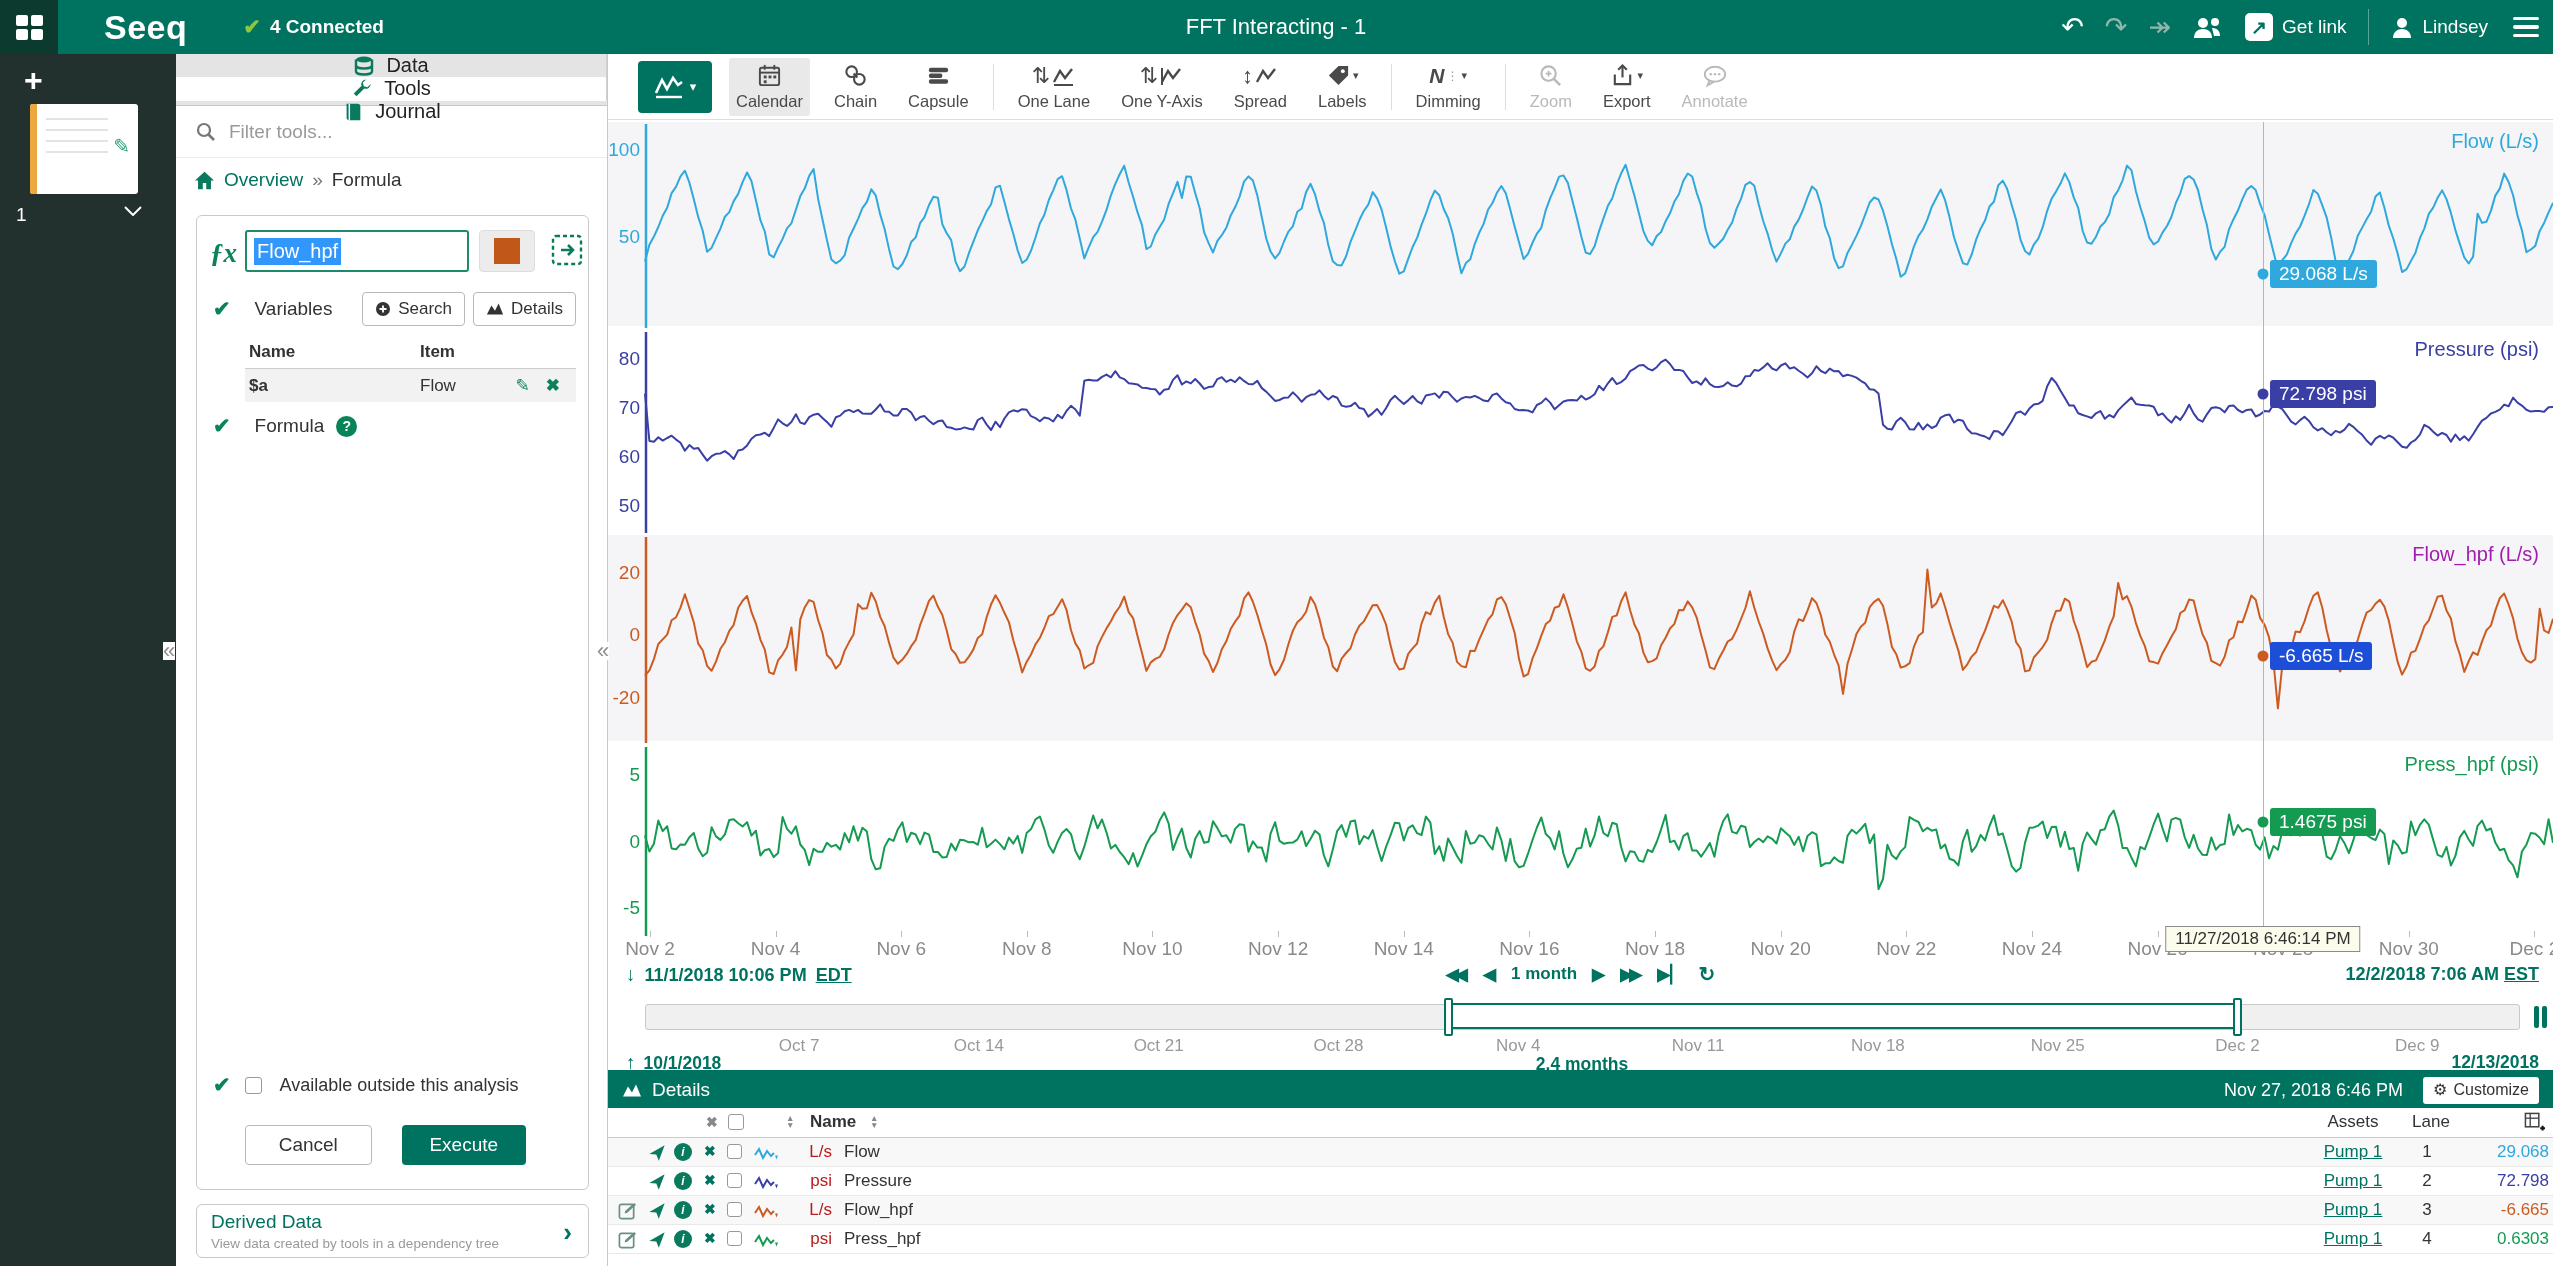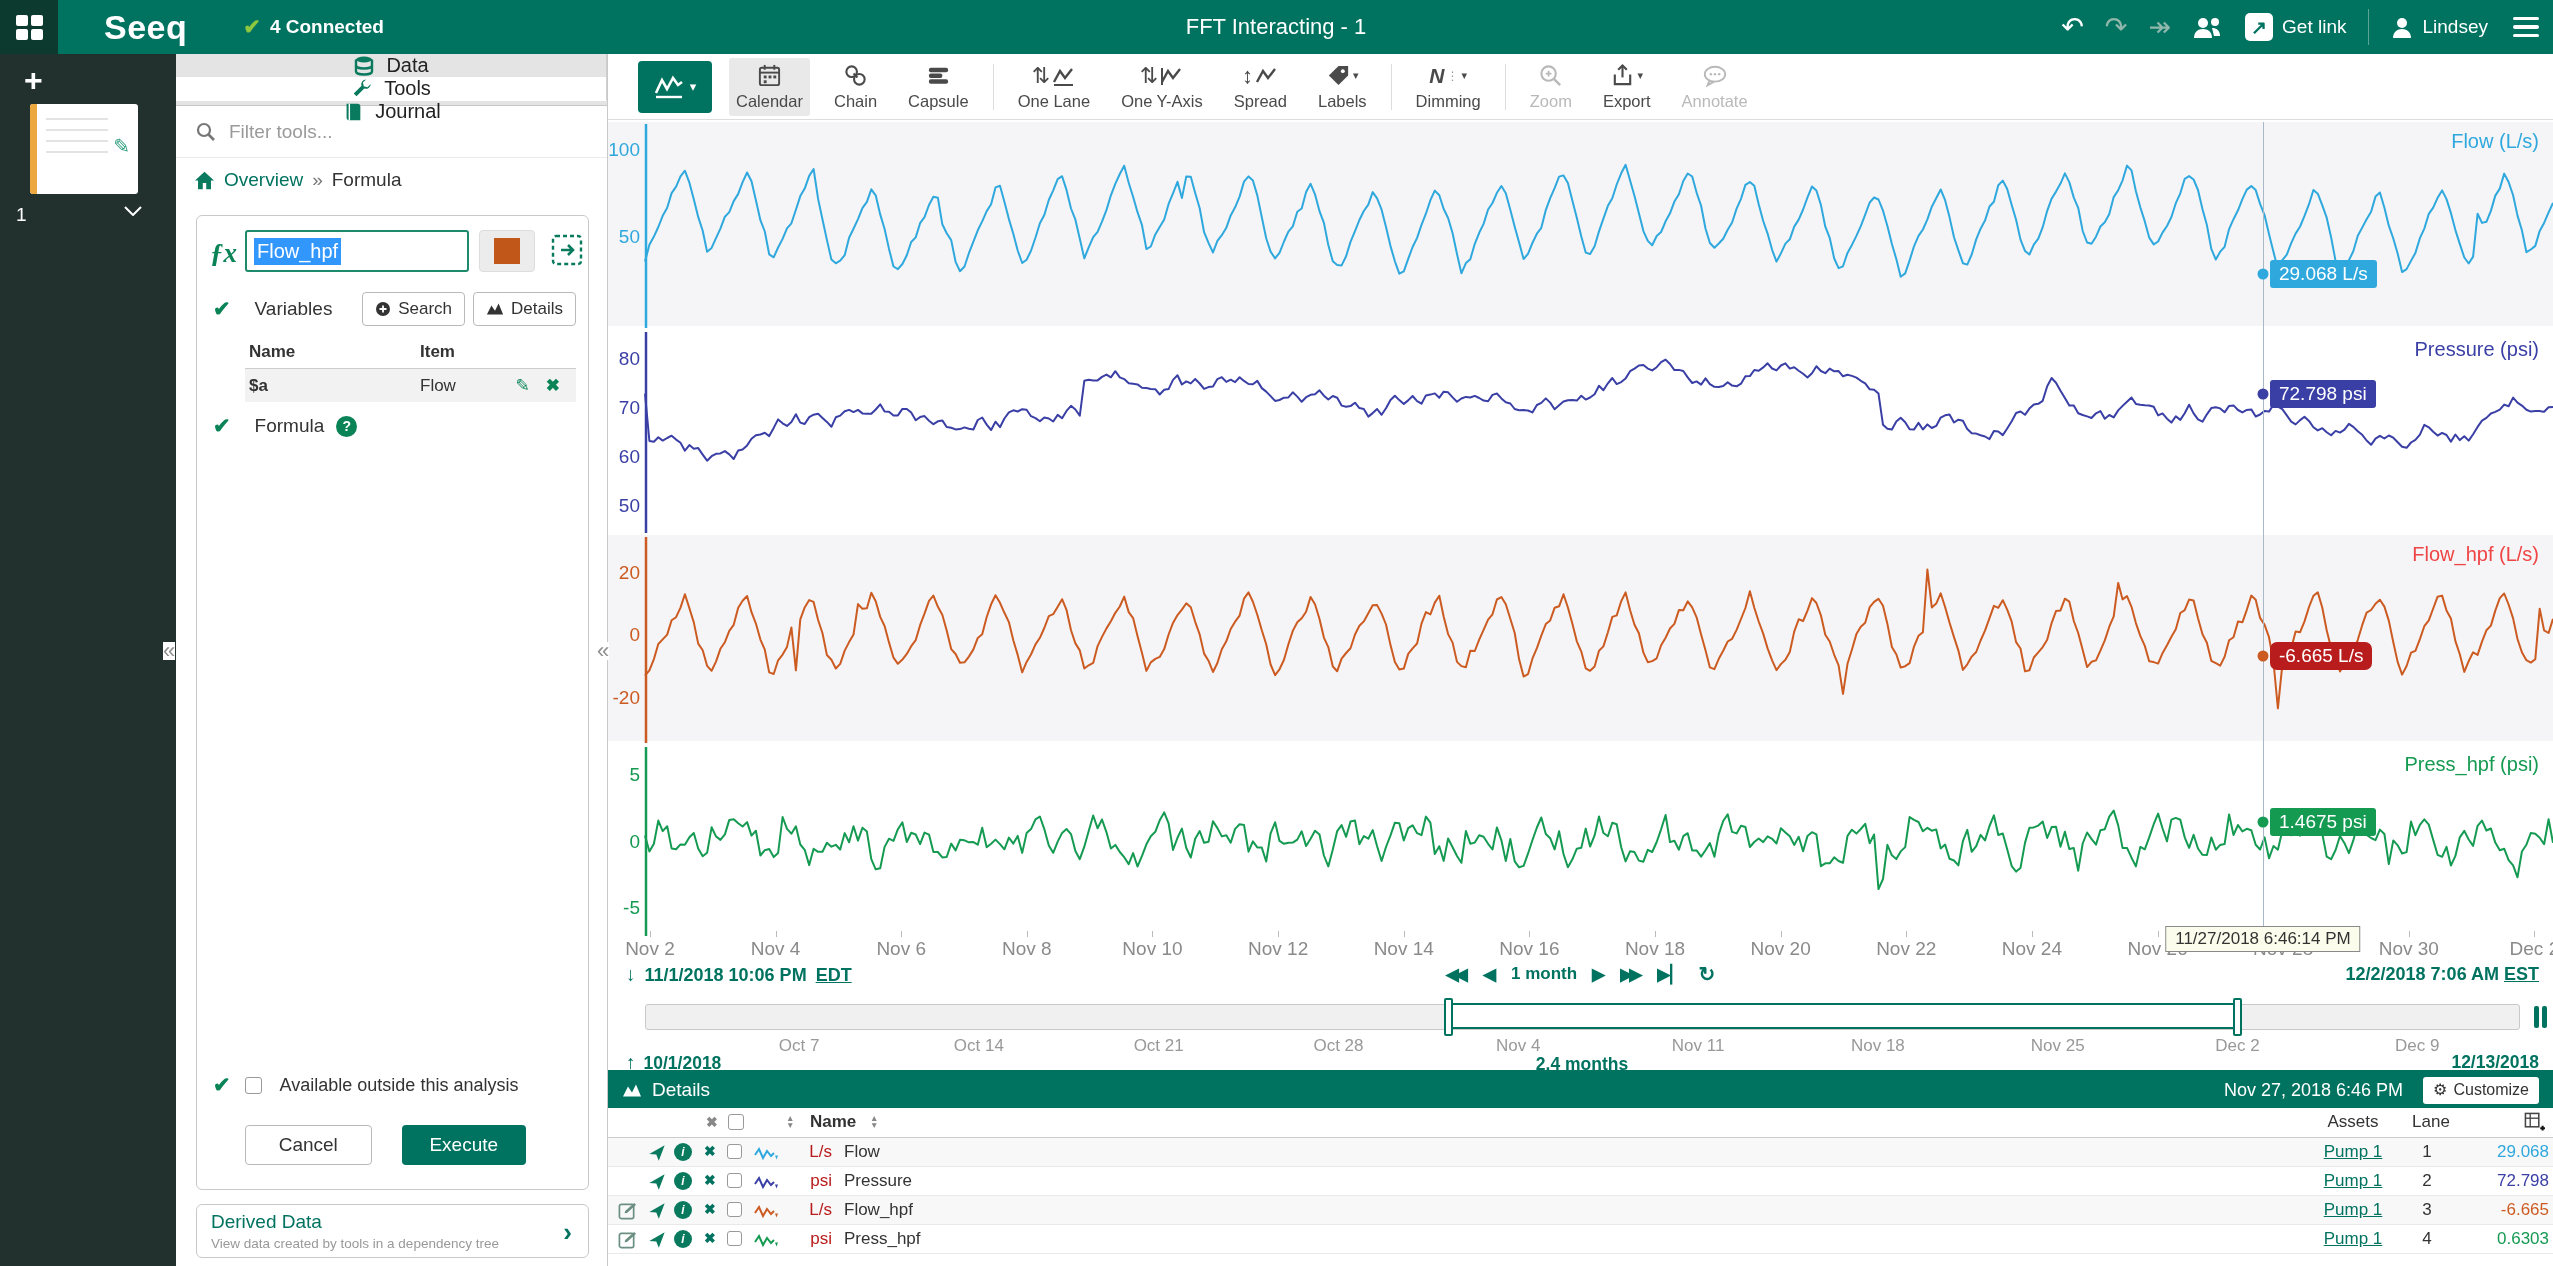--- a/index.html
+++ b/index.html
@@ -649,21 +649,21 @@
     <div class="ytick" style="top: 391.905px; color: rgb(58, 63, 165);">60</div>
     <div class="ytick" style="top: 440.714px; color: rgb(58, 63, 165);">50</div>
     <div class="lane-label" style="top: 284px; color: rgb(58, 63, 165);">Pressure (psi)</div>
     <svg width="1908" height="210" style="position: absolute; left: 37px; top: 481px; overflow: visible; z-index: 1;">
       <line x1="1" x2="1" y1="2" y2="208" stroke="#cc5b22" stroke-width="2.5"></line>
       <polyline points="0.0,140.6 4.4,135.3 8.9,124.1 13.3,109.0 17.7,104.4 22.2,99.6 26.6,85.3 31.1,82.2 35.5,72.6 39.9,59.2 44.4,73.3 48.8,87.4 53.2,108.6 57.7,115.2 62.1,130.8 66.6,135.8 71.0,126.6 75.4,113.8 79.9,107.2 84.3,95.8 88.7,89.8 93.2,72.8 97.6,65.8 102.1,61.0 106.5,77.2 110.9,88.6 115.4,104.6 119.8,114.7 124.2,137.4 128.7,139.0 133.1,125.3 137.6,119.6 142.0,111.9 146.4,92.4 150.9,135.3 155.3,84.3 159.7,72.4 164.2,65.1 168.6,66.9 173.1,85.0 177.5,98.3 181.9,120.0 186.4,124.7 190.8,133.5 195.2,128.9 199.7,115.6 204.1,107.1 208.5,99.6 213.0,69.1 217.4,73.7 221.9,73.3 226.3,57.8 230.7,66.3 235.2,81.9 239.6,91.0 244.0,107.4 248.5,122.7 252.9,128.8 257.4,124.6 261.8,118.9 266.2,111.2 270.7,105.1 275.1,90.2 279.5,78.7 284.0,65.8 288.4,60.6 292.9,71.8 297.3,79.8 301.7,95.5 306.2,114.1 310.6,119.0 315.0,127.8 319.5,127.3 323.9,121.6 328.4,114.4 332.8,102.9 337.2,99.3 341.7,82.0 346.1,69.3 350.5,60.2 355.0,67.8 359.4,77.8 363.9,87.1 368.3,105.2 372.7,119.9 377.2,137.4 381.6,126.9 386.0,119.5 390.5,109.4 394.9,102.8 399.3,93.0 403.8,81.1 408.2,79.2 412.7,71.8 417.1,64.2 421.5,74.8 426.0,95.2 430.4,108.4 434.8,115.4 439.3,133.5 443.7,130.3 448.2,127.9 452.6,111.1 457.0,101.9 461.5,93.4 465.9,86.3 470.3,77.8 474.8,71.5 479.2,61.6 483.7,77.1 488.1,83.1 492.5,100.9 497.0,118.1 501.4,135.9 505.8,127.4 510.3,123.9 514.7,121.9 519.2,114.1 523.6,99.5 528.0,87.9 532.5,80.1 536.9,74.6 541.3,68.2 545.8,72.2 550.2,86.8 554.7,99.5 559.1,118.6 563.5,125.7 568.0,137.0 572.4,128.0 576.8,114.3 581.3,106.3 585.7,94.0 590.1,86.7 594.6,80.6 599.0,63.7 603.5,57.4 607.9,66.7 612.3,79.7 616.8,95.3 621.2,109.2 625.6,129.5 630.1,140.2 634.5,134.3 639.0,124.8 643.4,109.3 647.8,95.9 652.3,87.3 656.7,83.2 661.1,76.7 665.6,61.9 670.0,69.2 674.5,84.0 678.9,102.6 683.3,112.1 687.8,131.5 692.2,136.2 696.6,123.6 701.1,118.0 705.5,113.2 710.0,99.5 714.4,90.8 718.8,86.4 723.3,78.3 727.7,70.3 732.1,70.1 736.6,78.6 741.0,89.5 745.5,110.1 749.9,127.1 754.3,134.5 758.8,133.6 763.2,118.9 767.6,113.4 772.1,108.5 776.5,88.6 780.9,77.1 785.4,79.4 789.8,67.6 794.3,60.7 798.7,81.8 803.1,99.1 807.6,107.6 812.0,126.9 816.4,131.1 820.9,132.3 825.3,115.8 829.8,116.0 834.2,104.7 838.6,94.8 843.1,84.6 847.5,79.3 851.9,64.5 856.4,62.1 860.8,69.3 865.3,83.8 869.7,98.0 874.1,124.3 878.6,141.5 883.0,139.2 887.4,123.7 891.9,113.2 896.3,100.7 900.8,89.1 905.2,85.4 909.6,72.8 914.1,71.3 918.5,59.3 922.9,72.5 927.4,88.8 931.8,106.3 936.3,116.6 940.7,133.3 945.1,135.8 949.6,131.6 954.0,115.7 958.4,111.4 962.9,97.2 967.3,81.9 971.7,80.4 976.2,66.2 980.6,57.4 985.1,75.2 989.5,89.7 993.9,98.2 998.4,117.7 1002.8,127.2 1007.2,126.1 1011.7,123.3 1016.1,110.3 1020.6,102.7 1025.0,93.5 1029.4,88.9 1033.9,75.1 1038.3,75.3 1042.7,66.4 1047.2,72.4 1051.6,82.3 1056.1,99.5 1060.5,115.2 1064.9,132.4 1069.4,134.1 1073.8,123.8 1078.2,115.8 1082.7,106.5 1087.1,103.8 1091.6,94.9 1096.0,84.0 1100.4,73.0 1104.9,56.2 1109.3,72.7 1113.7,86.5 1118.2,98.6 1122.6,113.4 1127.1,125.3 1131.5,135.1 1135.9,129.1 1140.4,124.8 1144.8,117.0 1149.2,96.6 1153.7,84.3 1158.1,86.0 1162.5,75.6 1167.0,63.1 1171.4,68.0 1175.9,80.3 1180.3,99.7 1184.7,106.5 1189.2,119.8 1193.6,130.4 1198.0,158.9 1202.5,128.8 1206.9,114.7 1211.4,99.1 1215.8,91.7 1220.2,87.8 1224.7,72.1 1229.1,66.8 1233.5,63.8 1238.0,70.7 1242.4,88.9 1246.9,112.0 1251.3,119.2 1255.7,132.6 1260.2,131.2 1264.6,128.2 1269.0,111.6 1273.5,100.8 1277.9,97.2 1282.4,34.5 1286.8,72.5 1291.2,68.6 1295.7,58.3 1300.1,72.0 1304.5,87.5 1309.0,102.1 1313.4,115.6 1317.9,134.9 1322.3,129.3 1326.7,121.6 1331.2,117.0 1335.6,105.5 1340.0,95.7 1344.5,83.1 1348.9,70.8 1353.3,72.8 1357.8,65.2 1362.2,74.7 1366.7,86.7 1371.1,107.1 1375.5,113.5 1380.0,136.4 1384.4,135.3 1388.8,122.5 1393.3,117.3 1397.7,112.1 1402.2,104.8 1406.6,88.1 1411.0,76.1 1415.5,75.4 1419.9,63.7 1424.3,66.6 1428.8,86.0 1433.2,98.0 1437.7,115.1 1442.1,132.1 1446.5,126.8 1451.0,125.4 1455.4,115.7 1459.8,105.4 1464.3,91.7 1468.7,81.4 1473.2,47.9 1477.6,64.4 1482.0,61.1 1486.5,71.8 1490.9,88.1 1495.3,100.9 1499.8,110.9 1504.2,126.2 1508.7,127.1 1513.1,128.6 1517.5,118.2 1522.0,110.3 1526.4,101.7 1530.8,94.3 1535.3,78.0 1539.7,75.2 1544.1,64.6 1548.6,65.5 1553.0,83.3 1557.5,99.3 1561.9,107.7 1566.3,125.8 1570.8,128.2 1575.2,130.6 1579.6,121.8 1584.1,105.3 1588.5,102.2 1593.0,86.5 1597.4,87.3 1601.8,74.8 1606.3,60.6 1610.7,64.7 1615.1,82.9 1619.6,89.9 1624.0,102.2 1628.5,127.0 1632.9,173.3 1637.3,130.2 1641.8,114.3 1646.2,113.6 1650.6,96.4 1655.1,97.2 1659.5,86.4 1664.0,72.0 1668.4,60.8 1672.8,57.4 1677.3,72.8 1681.7,95.2 1686.1,113.0 1690.6,120.6 1695.0,136.6 1699.5,128.4 1703.9,115.5 1708.3,116.9 1712.8,104.8 1717.2,90.2 1721.6,77.6 1726.1,75.0 1730.5,68.7 1734.9,64.7 1739.4,71.6 1743.8,85.6 1748.3,107.3 1752.7,127.1 1757.1,139.6 1761.6,131.0 1766.0,117.7 1770.4,115.8 1774.9,104.1 1779.3,91.2 1783.8,85.3 1788.2,73.5 1792.6,61.7 1797.1,60.6 1801.5,75.4 1805.9,83.5 1810.4,106.1 1814.8,119.2 1819.3,136.9 1823.7,126.1 1828.1,117.3 1832.6,119.9 1837.0,106.6 1841.4,95.3 1845.9,90.6 1850.3,75.6 1854.8,63.1 1859.2,58.5 1863.6,69.5 1868.1,83.4 1872.5,104.0 1876.9,117.3 1881.4,125.2 1885.8,127.6 1890.3,124.2 1894.7,73.7 1899.1,95.4 1903.6,98.0 1908.0,83.9" fill="none" stroke="#cc5b22" stroke-width="2" stroke-linejoin="round"></polyline>
     </svg>
     <div class="ytick" style="top: 507.612px; color: rgb(204, 91, 34);">20</div>
     <div class="ytick" style="top: 570.299px; color: rgb(204, 91, 34);">0</div>
     <div class="ytick" style="top: 632.985px; color: rgb(204, 91, 34);">-20</div>
-    <div class="lane-label" style="top: 489px; color: #ef4444;">Flow_hpf (L/s)</div>
+    <div class="lane-label" style="top: 489px; color: #a21caf;">Flow_hpf (L/s)</div>
     <svg width="1908" height="193" style="position: absolute; left: 37px; top: 691px; overflow: visible; z-index: 1;">
       <line x1="1" x2="1" y1="2" y2="191" stroke="#159a52" stroke-width="2.5"></line>
       <polyline points="0.0,90.4 4.4,106.5 8.9,98.7 13.3,75.6 17.7,86.2 22.2,81.2 26.6,103.4 31.1,104.2 35.5,99.4 39.9,99.8 44.4,92.3 48.8,88.0 53.2,103.4 57.7,111.2 62.1,107.8 66.6,82.3 71.0,91.4 75.4,94.9 79.9,89.4 84.3,74.9 88.7,74.3 93.2,78.2 97.6,81.5 102.1,77.1 106.5,90.6 110.9,85.8 115.4,110.5 119.8,105.2 124.2,104.0 128.7,112.1 133.1,108.0 137.6,72.0 142.0,83.8 146.4,88.7 150.9,81.3 155.3,99.5 159.7,104.8 164.2,120.1 168.6,103.8 173.1,106.8 177.5,106.7 181.9,97.8 186.4,101.7 190.8,99.8 195.2,104.5 199.7,88.1 204.1,97.3 208.5,81.2 213.0,95.6 217.4,82.8 221.9,86.6 226.3,114.1 230.7,124.3 235.2,123.2 239.6,101.9 244.0,93.7 248.5,95.9 252.9,84.2 257.4,77.4 261.8,97.0 266.2,87.8 270.7,89.5 275.1,99.2 279.5,87.6 284.0,89.6 288.4,107.1 292.9,107.0 297.3,112.4 301.7,112.0 306.2,98.6 310.6,105.4 315.0,94.8 319.5,95.3 323.9,97.3 328.4,97.1 332.8,99.7 337.2,82.8 341.7,102.2 346.1,98.8 350.5,94.6 355.0,99.1 359.4,104.3 363.9,92.6 368.3,98.6 372.7,90.9 377.2,107.9 381.6,88.1 386.0,84.1 390.5,74.4 394.9,71.5 399.3,84.1 403.8,100.4 408.2,107.8 412.7,96.6 417.1,87.9 421.5,84.0 426.0,89.1 430.4,106.1 434.8,114.2 439.3,101.7 443.7,86.1 448.2,70.5 452.6,83.3 457.0,74.5 461.5,87.3 465.9,103.5 470.3,99.9 474.8,107.0 479.2,112.2 483.7,119.1 488.1,108.1 492.5,121.5 497.0,110.9 501.4,99.3 505.8,91.2 510.3,86.8 514.7,75.3 519.2,67.4 523.6,78.3 528.0,104.9 532.5,92.8 536.9,83.6 541.3,103.0 545.8,112.5 550.2,93.8 554.7,86.0 559.1,97.8 563.5,96.8 568.0,76.2 572.4,83.1 576.8,91.4 581.3,90.3 585.7,97.7 590.1,83.9 594.6,79.2 599.0,79.9 603.5,106.7 607.9,96.4 612.3,102.4 616.8,102.6 621.2,116.5 625.6,88.4 630.1,77.3 634.5,95.9 639.0,98.8 643.4,97.8 647.8,97.6 652.3,94.6 656.7,86.3 661.1,101.1 665.6,93.8 670.0,85.7 674.5,89.5 678.9,110.5 683.3,121.4 687.8,104.6 692.2,86.1 696.6,80.1 701.1,91.8 705.5,76.6 710.0,75.6 714.4,99.3 718.8,91.1 723.3,93.7 727.7,85.1 732.1,101.3 736.6,116.0 741.0,102.0 745.5,90.4 749.9,77.7 754.3,78.3 758.8,95.5 763.2,83.2 767.6,80.3 772.1,88.2 776.5,90.2 780.9,71.6 785.4,77.7 789.8,109.0 794.3,101.2 798.7,115.9 803.1,93.5 807.6,102.2 812.0,111.0 816.4,117.8 820.9,86.1 825.3,98.7 829.8,97.6 834.2,90.3 838.6,91.7 843.1,98.8 847.5,104.5 851.9,82.4 856.4,95.3 860.8,116.1 865.3,94.0 869.7,116.3 874.1,122.3 878.6,120.9 883.0,108.7 887.4,95.3 891.9,82.5 896.3,72.5 900.8,89.0 905.2,93.2 909.6,104.4 914.1,86.2 918.5,109.0 922.9,122.3 927.4,114.3 931.8,103.7 936.3,102.8 940.7,83.6 945.1,101.5 949.6,90.4 954.0,71.4 958.4,88.0 962.9,91.2 967.3,77.8 971.7,79.2 976.2,102.2 980.6,116.4 985.1,106.2 989.5,107.1 993.9,115.6 998.4,116.7 1002.8,104.8 1007.2,107.0 1011.7,97.0 1016.1,84.3 1020.6,70.0 1025.0,97.1 1029.4,95.7 1033.9,104.7 1038.3,91.2 1042.7,88.2 1047.2,105.4 1051.6,105.4 1056.1,111.6 1060.5,105.2 1064.9,98.0 1069.4,111.7 1073.8,89.1 1078.2,76.0 1082.7,69.3 1087.1,86.9 1091.6,88.4 1096.0,80.7 1100.4,82.0 1104.9,102.0 1109.3,97.0 1113.7,93.5 1118.2,97.1 1122.6,91.4 1127.1,93.8 1131.5,98.5 1135.9,83.2 1140.4,87.4 1144.8,91.3 1149.2,99.9 1153.7,91.8 1158.1,106.2 1162.5,90.9 1167.0,87.2 1171.4,89.4 1175.9,121.2 1180.3,118.3 1184.7,118.3 1189.2,112.3 1193.6,116.0 1198.0,117.8 1202.5,90.8 1206.9,84.7 1211.4,88.6 1215.8,84.0 1220.2,78.8 1224.7,98.2 1229.1,89.5 1233.5,144.1 1238.0,134.0 1242.4,99.8 1246.9,110.3 1251.3,114.1 1255.7,106.4 1260.2,102.1 1264.6,72.0 1269.0,74.9 1273.5,77.0 1277.9,86.3 1282.4,82.8 1286.8,85.7 1291.2,84.4 1295.7,103.4 1300.1,99.6 1304.5,113.7 1309.0,115.5 1313.4,120.4 1317.9,96.1 1322.3,84.9 1326.7,106.8 1331.2,101.2 1335.6,89.9 1340.0,95.4 1344.5,81.0 1348.9,70.3 1353.3,90.0 1357.8,88.5 1362.2,104.3 1366.7,121.1 1371.1,126.6 1375.5,122.9 1380.0,97.9 1384.4,82.7 1388.8,82.4 1393.3,80.6 1397.7,76.5 1402.2,93.0 1406.6,82.1 1411.0,81.7 1415.5,101.8 1419.9,86.8 1424.3,104.0 1428.8,103.1 1433.2,125.7 1437.7,98.5 1442.1,87.5 1446.5,93.9 1451.0,99.6 1455.4,85.3 1459.8,84.2 1464.3,71.6 1468.7,65.6 1473.2,80.4 1477.6,103.1 1482.0,102.9 1486.5,112.7 1490.9,121.4 1495.3,101.9 1499.8,104.3 1504.2,92.4 1508.7,79.2 1513.1,68.6 1517.5,83.2 1522.0,96.4 1526.4,74.6 1530.8,72.9 1535.3,74.7 1539.7,92.3 1544.1,102.9 1548.6,89.9 1553.0,103.5 1557.5,109.8 1561.9,110.1 1566.3,92.4 1570.8,104.7 1575.2,99.9 1579.6,99.1 1584.1,69.4 1588.5,90.0 1593.0,80.0 1597.4,86.4 1601.8,83.8 1606.3,85.2 1610.7,99.7 1615.1,104.5 1619.6,92.4 1624.0,113.3 1628.5,101.0 1632.9,104.7 1637.3,85.8 1641.8,84.7 1646.2,90.3 1650.6,87.8 1655.1,90.6 1659.5,85.8 1664.0,89.3 1668.4,83.9 1672.8,86.7 1677.3,88.7 1681.7,111.6 1686.1,114.2 1690.6,105.0 1695.0,91.0 1699.5,98.2 1703.9,108.2 1708.3,95.4 1712.8,78.2 1717.2,78.0 1721.6,90.0 1726.1,93.0 1730.5,95.1 1734.9,84.6 1739.4,89.0 1743.8,119.1 1748.3,95.4 1752.7,100.3 1757.1,108.5 1761.6,107.1 1766.0,76.6 1770.4,90.2 1774.9,79.8 1779.3,74.4 1783.8,79.6 1788.2,94.9 1792.6,109.8 1797.1,111.8 1801.5,101.8 1805.9,120.6 1810.4,110.9 1814.8,92.3 1819.3,85.9 1823.7,94.5 1828.1,100.9 1832.6,80.8 1837.0,75.6 1841.4,85.5 1845.9,83.5 1850.3,97.6 1854.8,105.2 1859.2,103.7 1863.6,115.1 1868.1,120.4 1872.5,132.3 1876.9,106.5 1881.4,99.7 1885.8,88.0 1890.3,88.8 1894.7,92.8 1899.1,99.2 1903.6,74.3 1908.0,97.9" fill="none" stroke="#159a52" stroke-width="2" stroke-linejoin="round"></polyline>
     </svg>
     <div class="ytick" style="top: 710.404px; color: rgb(21, 154, 82);">5</div>
     <div class="ytick" style="top: 776.5px; color: rgb(21, 154, 82);">0</div>
     <div class="ytick" style="top: 842.596px; color: rgb(21, 154, 82);">-5</div>
     <div class="lane-label" style="top: 699px; color: rgb(21, 154, 82);">Press_hpf (psi)</div>
     <div class="xtickmark" style="left: 41.9624px;"></div>
     <div class="xtick" style="left: 41.9624px;">Nov 2</div>
@@ -696,21 +696,21 @@
     <div class="xtickmark" style="left: 1800.78px;"></div>
     <div class="xtick" style="left: 1800.78px;">Nov 30</div>
     <div class="xtickmark" style="left: 1926.41px;"></div>
     <div class="xtick" style="left: 1926.41px;">Dec 2</div>
     <div class="cursor-line" style="left: 1654.98px;"></div>
     <div class="flag-dot" style="left: 1654.98px; top: 219.948px; background: rgb(47, 168, 221);"></div>
     <div class="flag" style="left: 1661.98px; top: 219.948px; background: rgb(47, 168, 221);">29.068 L/s</div>
     <div class="flag-dot" style="left: 1654.98px; top: 340.438px; background: rgb(58, 63, 165);"></div>
     <div class="flag" style="left: 1661.98px; top: 340.438px; background: rgb(58, 63, 165);">72.798 psi</div>
     <div class="flag-dot" style="left: 1654.98px; top: 602.189px; background: rgb(204, 91, 34);"></div>
-    <div class="flag" style="left: 1661.98px; top: 602.189px; background: #b91c1c; border-radius: 7px;">-6.665 L/s</div>
+    <div class="flag" style="left: 1661.98px; top: 602.189px; background: #1d4ed8;">-6.665 L/s</div>
     <div class="flag-dot" style="left: 1654.98px; top: 768.101px; background: rgb(21, 154, 82);"></div>
     <div class="flag" style="left: 1661.98px; top: 768.101px; background: rgb(21, 154, 82);">1.4675 psi</div>
     <div class="cursor-date" style="left: 1654.98px;">11/27/2018 6:46:14 PM</div>
     <div class="stick" style="left: 191.11px;">Oct 7</div>
     <div class="stick" style="left: 370.904px;">Oct 14</div>
     <div class="stick" style="left: 550.699px;">Oct 21</div>
     <div class="stick" style="left: 730.493px;">Oct 28</div>
     <div class="stick" style="left: 910.288px;">Nov 4</div>
     <div class="stick" style="left: 1090.08px;">Nov 11</div>
     <div class="stick" style="left: 1269.88px;">Nov 18</div>

